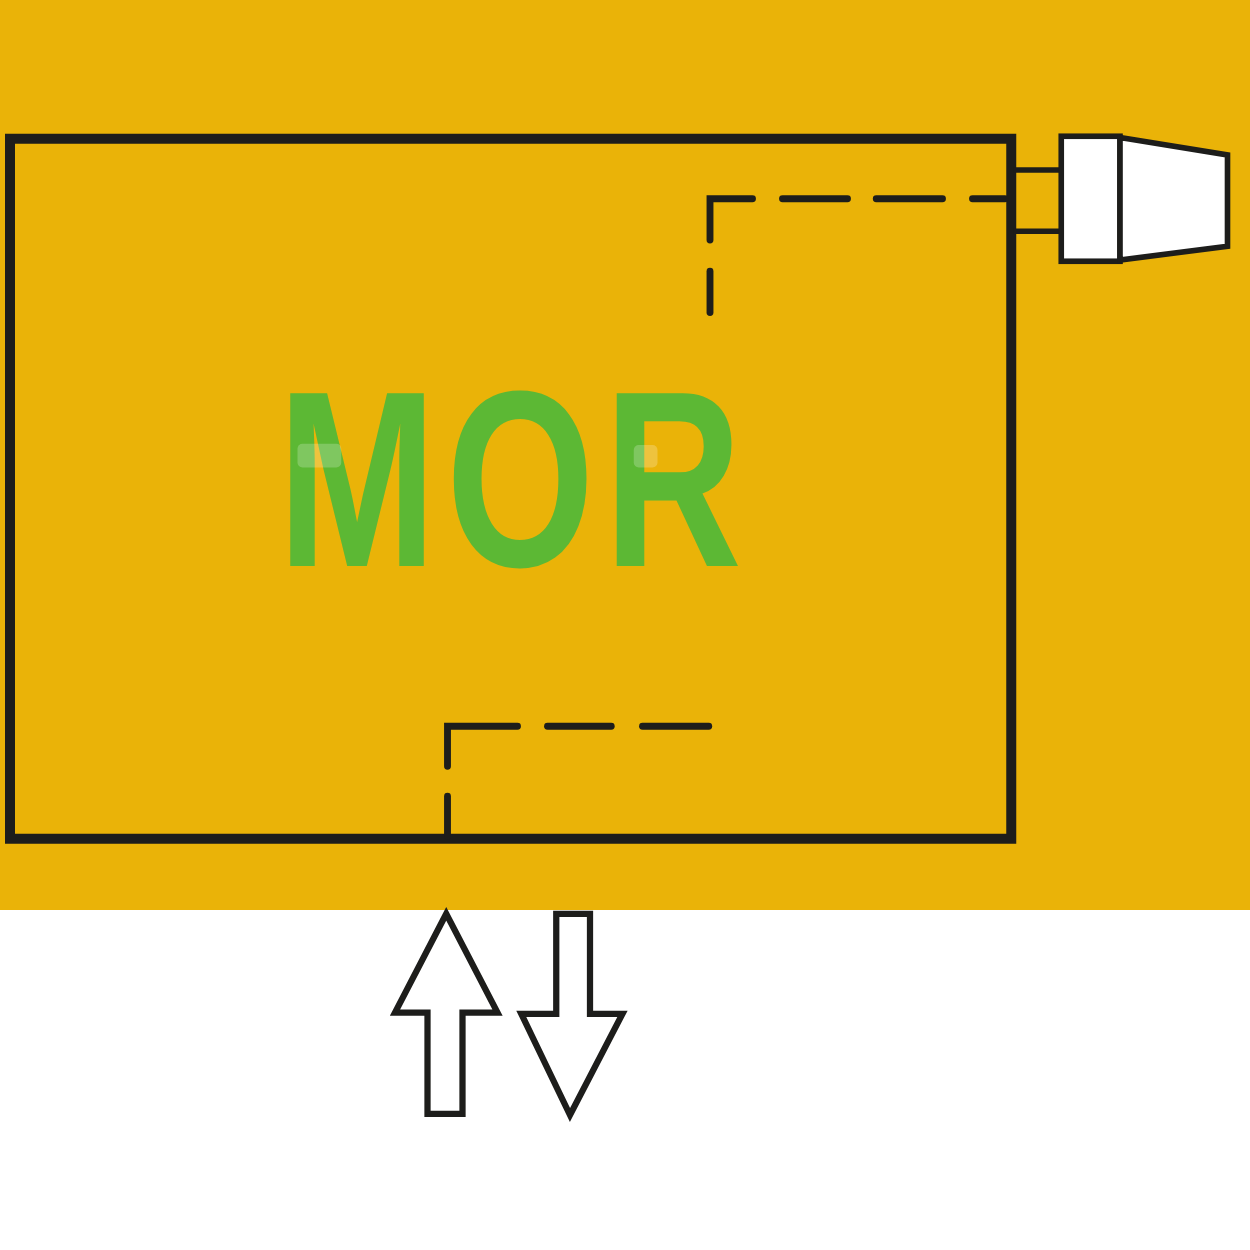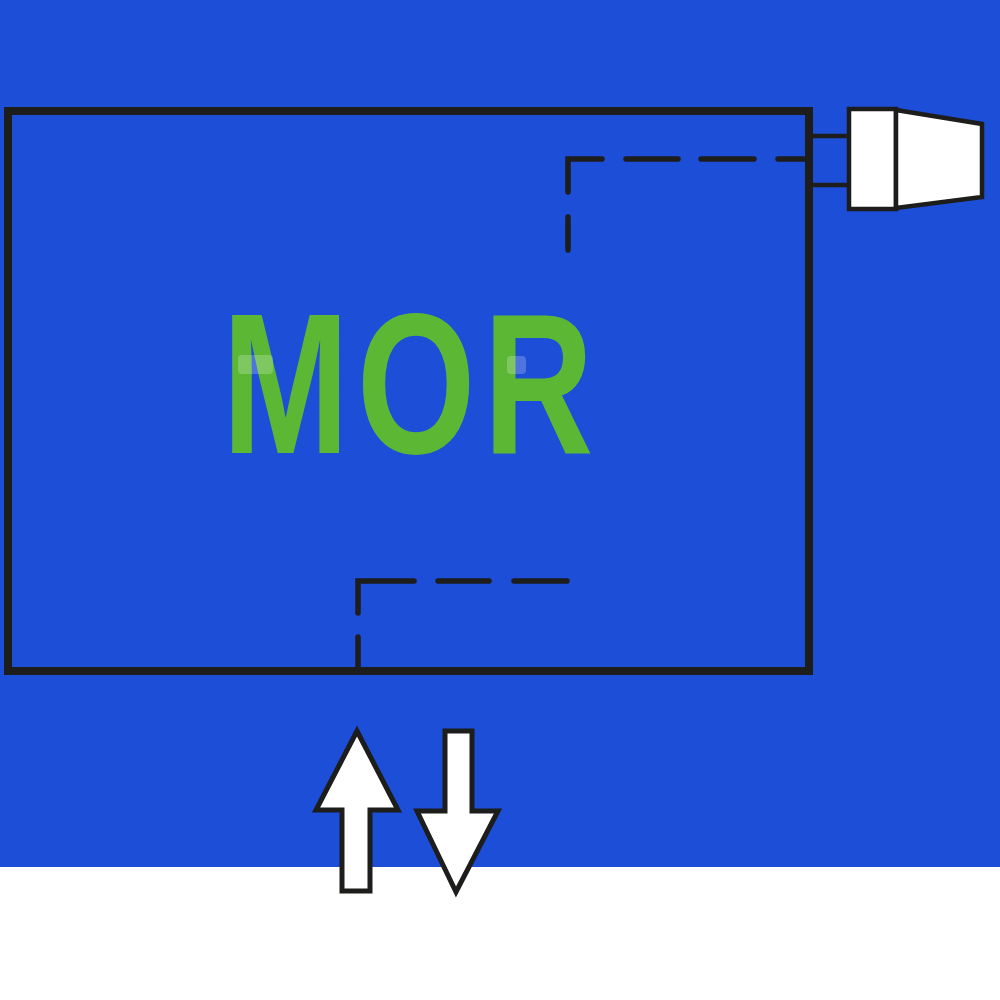--- a/index.html
+++ b/index.html
@@ -7,22 +7,22 @@
     padding: 0;
     background: #ffffff;
     width: 1000px;
     height: 1000px;
     overflow: hidden;
     font-family: "Liberation Sans", sans-serif;
   }
   .stage {
     position: relative;
     width: 1000px;
-    height: 867px;
-    background: #1d4ed8;
+    height: 728px;
+    background: #eab308;
   }
   svg { display: block; }
   .fill-none { fill: none; }
   .fill-white { fill: #ffffff; }
   .mor-text {
     font-family: "Liberation Sans", "DejaVu Sans", sans-serif;
     font-weight: bold;
     font-size: 201px;
     letter-spacing: 10px;
   }

